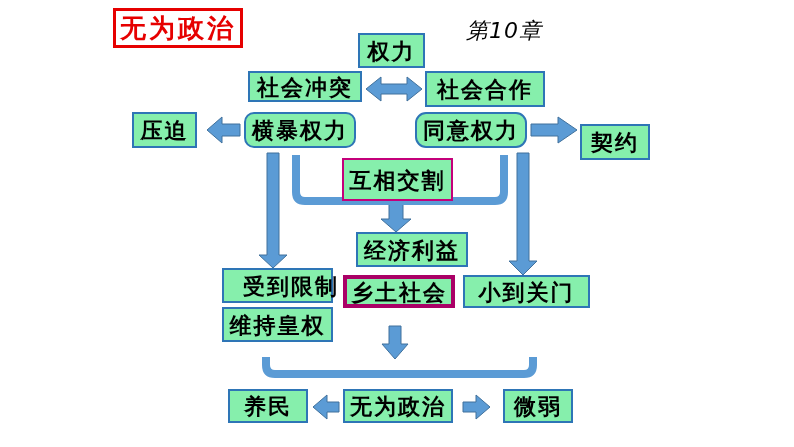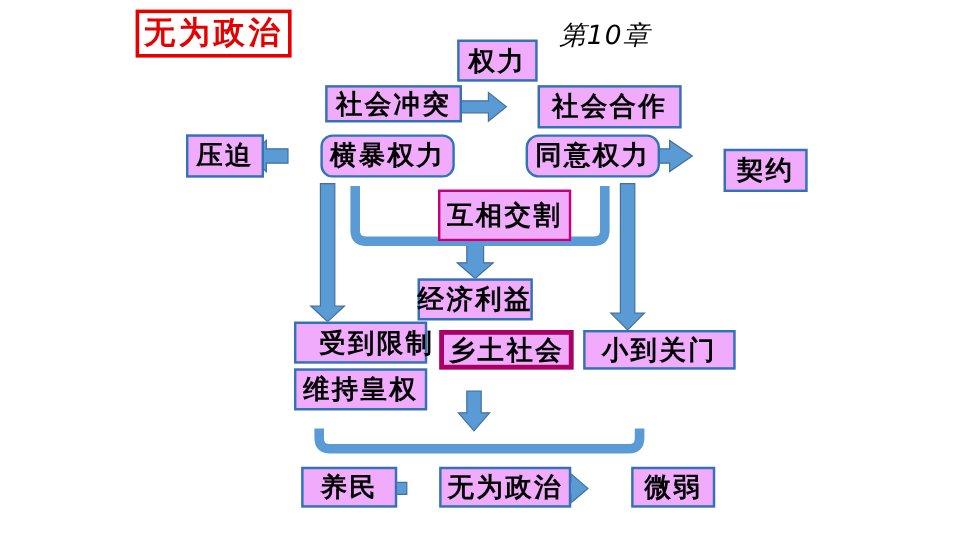--- a/index.html
+++ b/index.html
@@ -12,32 +12,31 @@
     font-family: "DejaVu Serif", serif;
   }
   .connectors {
     position: absolute;
     left: 0; top: 0;
     width: 794px; height: 447px;
   }
   .node {
     position: absolute;
     box-sizing: border-box;
-    background: #f0abfc;
+    background: #86efac;
     border: 2.5px solid #2E75B6;
     display: flex;
     align-items: center;
     justify-content: center;
     font-weight: bold;
     font-size: 22px;
     color: #000000;
     letter-spacing: 2px;
     line-height: 1;
     white-space: nowrap;
-    margin-left: 23px;
   }
   .node.magenta { border: 2.5px solid #C4007A; }
   .node.magenta-thick { border: 4px solid #AA0066; }
   .title-box {
     position: absolute;
     left: 113px; top: 8px;
     width: 130px; height: 40px;
     box-sizing: border-box;
     border: 3px solid #E60000;
     color: #E60000;
@@ -62,21 +61,21 @@
   }
   
   .n-power        { left: 358px; top: 33px;  width: 67px;  height: 35px; }
   .n-conflict     { left: 248px; top: 71px;  width: 114px; height: 31px; }
   .n-cooperation  { left: 425px; top: 71px;  width: 120px; height: 36px; }
   .n-oppression   { left: 132px; top: 112px; width: 65px;  height: 36px; }
   .n-tyrannical   { left: 244px; top: 112px; width: 112px; height: 36px; border-radius: 10px; }
   .n-consent      { left: 415px; top: 112px; width: 112px; height: 36px; border-radius: 11px; }
   .n-contract     { left: 580px; top: 124px; width: 70px;  height: 36px; }
   .n-mutual       { left: 342px; top: 158px; width: 111px; height: 43px; }
-  .n-economic     { left: 325px; top: 232px; width: 96px; height: 35px; }
+  .n-economic     { left: 356px; top: 232px; width: 112px; height: 35px; }
   .n-restricted   { left: 222px; top: 268px; width: 111px; height: 35px; padding-left: 27px; }
   .n-maintain     { left: 222px; top: 307px; width: 111px; height: 35px; }
   .n-rural        { left: 343px; top: 275px; width: 112px; height: 33px; }
   .n-small        { left: 463px; top: 275px; width: 127px; height: 33px; }
   .n-nurture      { left: 228px; top: 389px; width: 80px;  height: 34px; }
   .n-wuwei        { left: 343px; top: 389px; width: 110px; height: 34px; }
   .n-weak         { left: 503px; top: 389px; width: 70px;  height: 34px; }
 </style>
 </head>
 <body>

